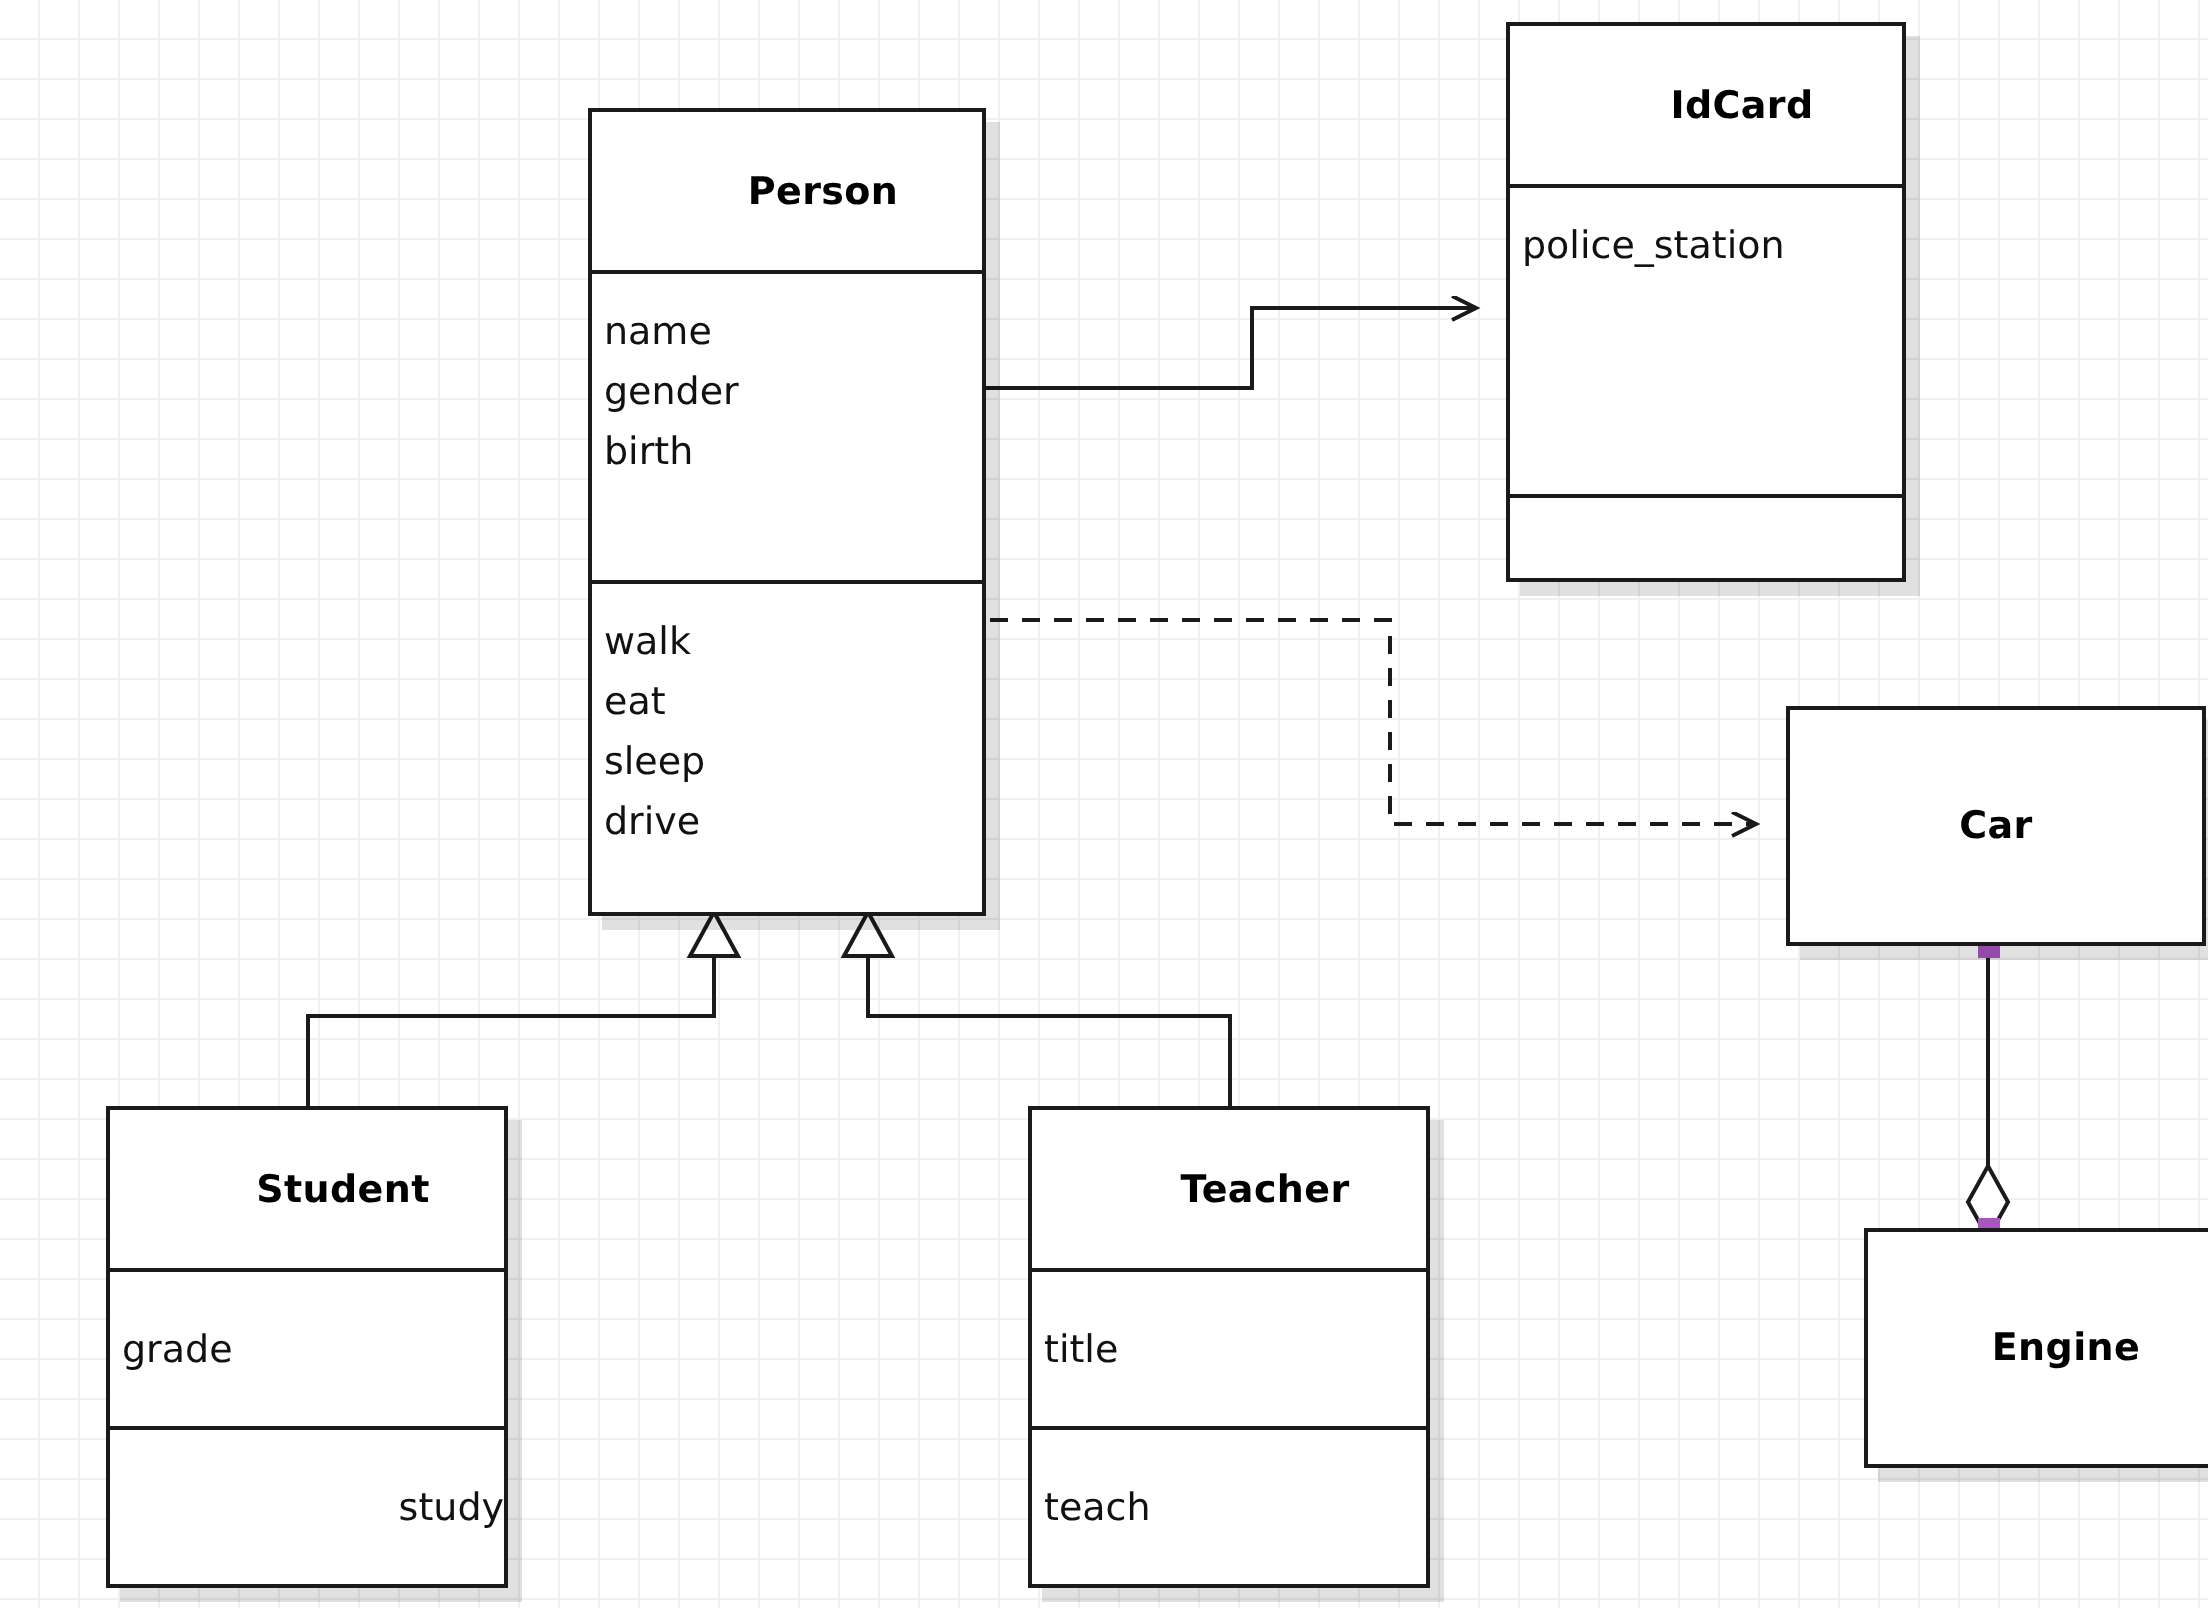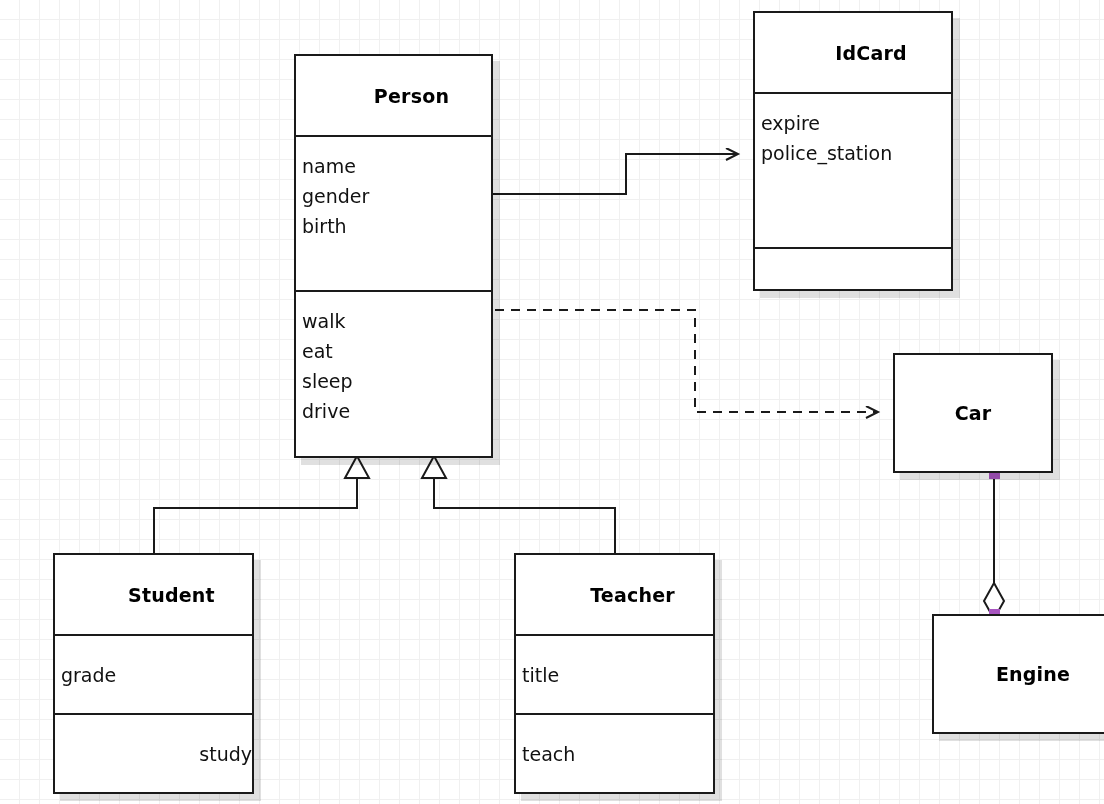--- a/index.html
+++ b/index.html
@@ -136,21 +136,20 @@
       <div class="member-line">walk</div>
       <div class="member-line">eat</div>
       <div class="member-line">sleep</div>
       <div class="member-line">drive</div>
     </div>
   </div>
 
   <div class="uml-class" style="left:753px; top:11px; width:200px; height:280px;">
     <div class="compartment class-title" style="height:79px;">IdCard</div>
     <div class="compartment members" style="height:155px;">
-      <div class="member-line">expire</div>
       <div class="member-line">police_station</div>
     </div>
     <div class="compartment members" style="height:42px;"></div>
   </div>
 
   <div class="uml-class" style="left:53px; top:553px; width:201px; height:241px;">
     <div class="compartment class-title" style="height:79px;">Student</div>
     <div class="compartment members single" style="height:79px;">
       <div class="member-line">grade</div>
     </div>
@@ -162,21 +161,21 @@
   <div class="uml-class" style="left:514px; top:553px; width:201px; height:241px;">
     <div class="compartment class-title" style="height:79px;">Teacher</div>
     <div class="compartment members single" style="height:79px;">
       <div class="member-line">title</div>
     </div>
     <div class="compartment members single" style="height:79px;">
       <div class="member-line">teach</div>
     </div>
   </div>
 
-  <div class="uml-class simple-box" style="left:893px; top:353px; width:160px; height:120px;">
+  <div class="uml-class simple-box" style="left:893px; top:353px; width:210px; height:120px;">
     <div class="class-title">Car</div>
   </div>
 
   <div class="uml-class simple-box" style="left:932px; top:614px; width:202px; height:120px;">
     <div class="class-title">Engine</div>
   </div>
 
 </div>
 
 </body></html>

